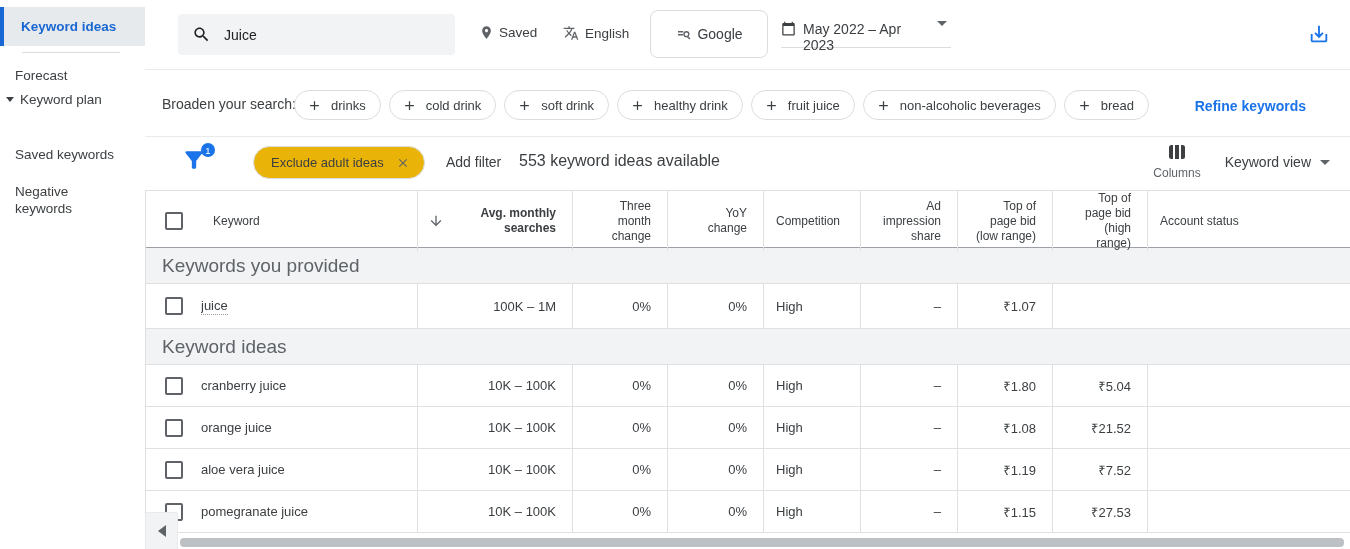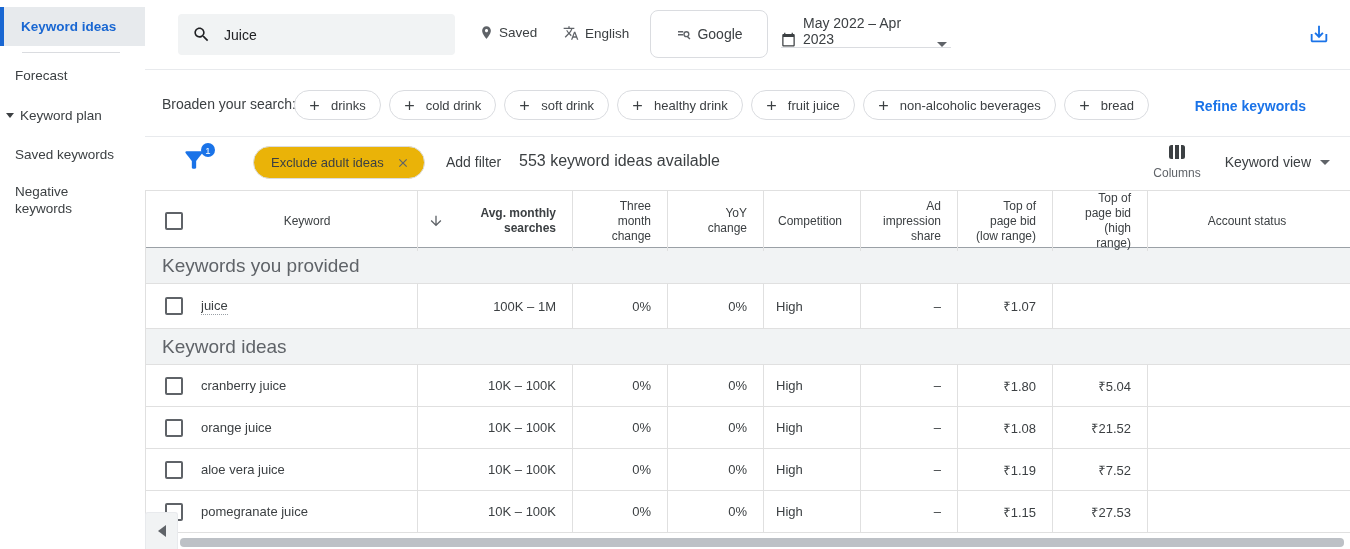--- a/index.html
+++ b/index.html
@@ -9,38 +9,38 @@
     background:#fff; color:#3c4043; overflow:hidden;
   }
   
   .sidebar { position:absolute; left:0; top:0; width:145px; height:549px; background:#fff; }
   .nav-item { position:absolute; left:0; width:145px; font-size:13.5px; color:#3c4043;
               display:flex; align-items:center; padding-left:15px; cursor:pointer; line-height:17px; }
   .nav-item.selected { top:7px; height:39px; background:#e7eaed; border-left:4px solid #1967d2;
                        color:#1967d2; font-weight:700; padding-left:17px; }
   .nav-divider { position:absolute; top:52px; left:22px; width:98px; height:1px; background:#dadce0; }
   .nav-forecast { top:64px; height:22px; }
-  .nav-plan { top:104px; height:22px; padding-left:6px;align-items:center; }
+  .nav-plan { top:88px; height:22px; padding-left:6px;align-items:center; }
   .nav-plan .drop-arrow { width:0; height:0; border-left:4.5px solid transparent;
       border-right:4.5px solid transparent; border-top:5px solid #3c4043; margin-right:6px; }
   .nav-saved { top:143px; height:22px; }
   .nav-negative { top:183px; height:36px; width:110px; white-space:normal; align-items:flex-start; }
   
   .topbar { position:absolute; left:145px; top:0; right:0; height:70px; background:#fff; border-bottom:1px solid #e8eaed; }
   .searchbox { position:absolute; left:33px; top:14px; width:277px; height:41px; background:#f1f3f4;
                border-radius:4px; display:flex; align-items:center; padding-left:14px; }
   .searchbox .q { font-size:14px; color:#202124; margin-left:13px; }
   .tb-item { position:absolute; display:flex; align-items:center; font-size:13.5px; color:#3c4043; }
   .tb-india { left:334px; top:25px; gap:5px; }
   .tb-english { left:418px; top:25px; gap:6px; }
   .net-btn { position:absolute; left:505px; top:10px; width:118px; height:48px; border:1px solid #dadce0;
              border-radius:8px; display:flex; align-items:center; justify-content:center; gap:4px;
              font-size:14px; color:#3c4043; background:#fff; cursor:pointer; }
   .date-ctl { position:absolute; left:636px; top:21px; width:170px; height:27px; display:flex;
-              align-items:flex-end; gap:7px; font-size:14px; color:#3c4043; border-bottom:1px solid #dadce0; cursor:pointer; }
+              align-items:flex-start; gap:7px; font-size:14px; color:#3c4043; border-bottom:1px solid #dadce0; cursor:pointer; }
   .date-ctl .caret { margin-left:auto; margin-right:4px; }
   .caret { width:0; height:0; border-left:5px solid transparent; border-right:5px solid transparent;
            border-top:5.5px solid #5f6368; }
   .dl-btn { position:absolute; right:18px; top:23px; width:24px; height:24px; cursor:pointer; }
   
   .broaden { position:absolute; left:145px; top:71px; right:0; height:66px; border-bottom:1px solid #e8eaed; background:#fff; }
   .broaden-label { position:absolute; left:17px; top:25px; font-size:14px; color:#3c4043; }
   .chips { position:absolute; left:149px; top:19px; display:flex; gap:8px; }
   .chip { height:30px; border:1px solid #dadce0; border-radius:16px; display:flex; align-items:center;
           gap:9px; padding:0 14px 0 12px; font-size:13px; color:#3c4043; background:#fff; cursor:pointer; white-space:nowrap; }
@@ -61,21 +61,21 @@
   .col-icon i:last-child { border-radius:0 2.5px 2.5px 0; }
   .columns-label { font-size:12px; color:#5f6368; margin-top:3px; }
   .view-btn { position:absolute; right:20px; top:16px; display:flex; align-items:center; gap:9px;
               font-size:14px; color:#3c4043; cursor:pointer; }
   
   .table { position:absolute; left:145px; top:190px; right:0; border-left:1px solid #e0e0e0; background:#fff; }
   .grid-row { display:grid; grid-template-columns:55px 216px 155px 95px 96px 97px 97px 95px 95px 1fr; }
   .thead { height:58px; border-top:1px solid #e0e0e0; border-bottom:1px solid #9aa0a6; }
   .hcell { display:flex; align-items:center; font-size:12px; color:#3c4043; line-height:15px; padding:0 16px; }
   .hcell.r { justify-content:flex-end; text-align:right; }
-  .hcell.l { justify-content:center; padding-left:12px; }
+  .hcell.l { justify-content:flex-start; padding-left:12px; }
   .hcell.bold .htext { font-weight:700; }
   .hcell.vline, .cell.vline { border-left:1px solid #e0e0e0; }
   .hcell.sorted { justify-content:space-between; padding-left:10px; }
   .checkcell { display:flex; align-items:center; justify-content:center; }
   .cbox { width:18px; height:18px; border:2px solid #5f6368; border-radius:2px; background:#fff; cursor:pointer; }
   .band { height:36px; background:#f1f3f4; border-bottom:1px solid #e0e0e0; display:flex;
           align-items:center; padding-left:16px; font-size:19px; color:#5f6368; }
   .trow { height:45px; border-bottom:1px solid #e0e0e0; background:#fff; }
   .trow.idea { height:42px; }
   .cell { display:flex; align-items:center; font-size:13px; color:#3c4043; padding:0 16px; overflow:hidden; }

